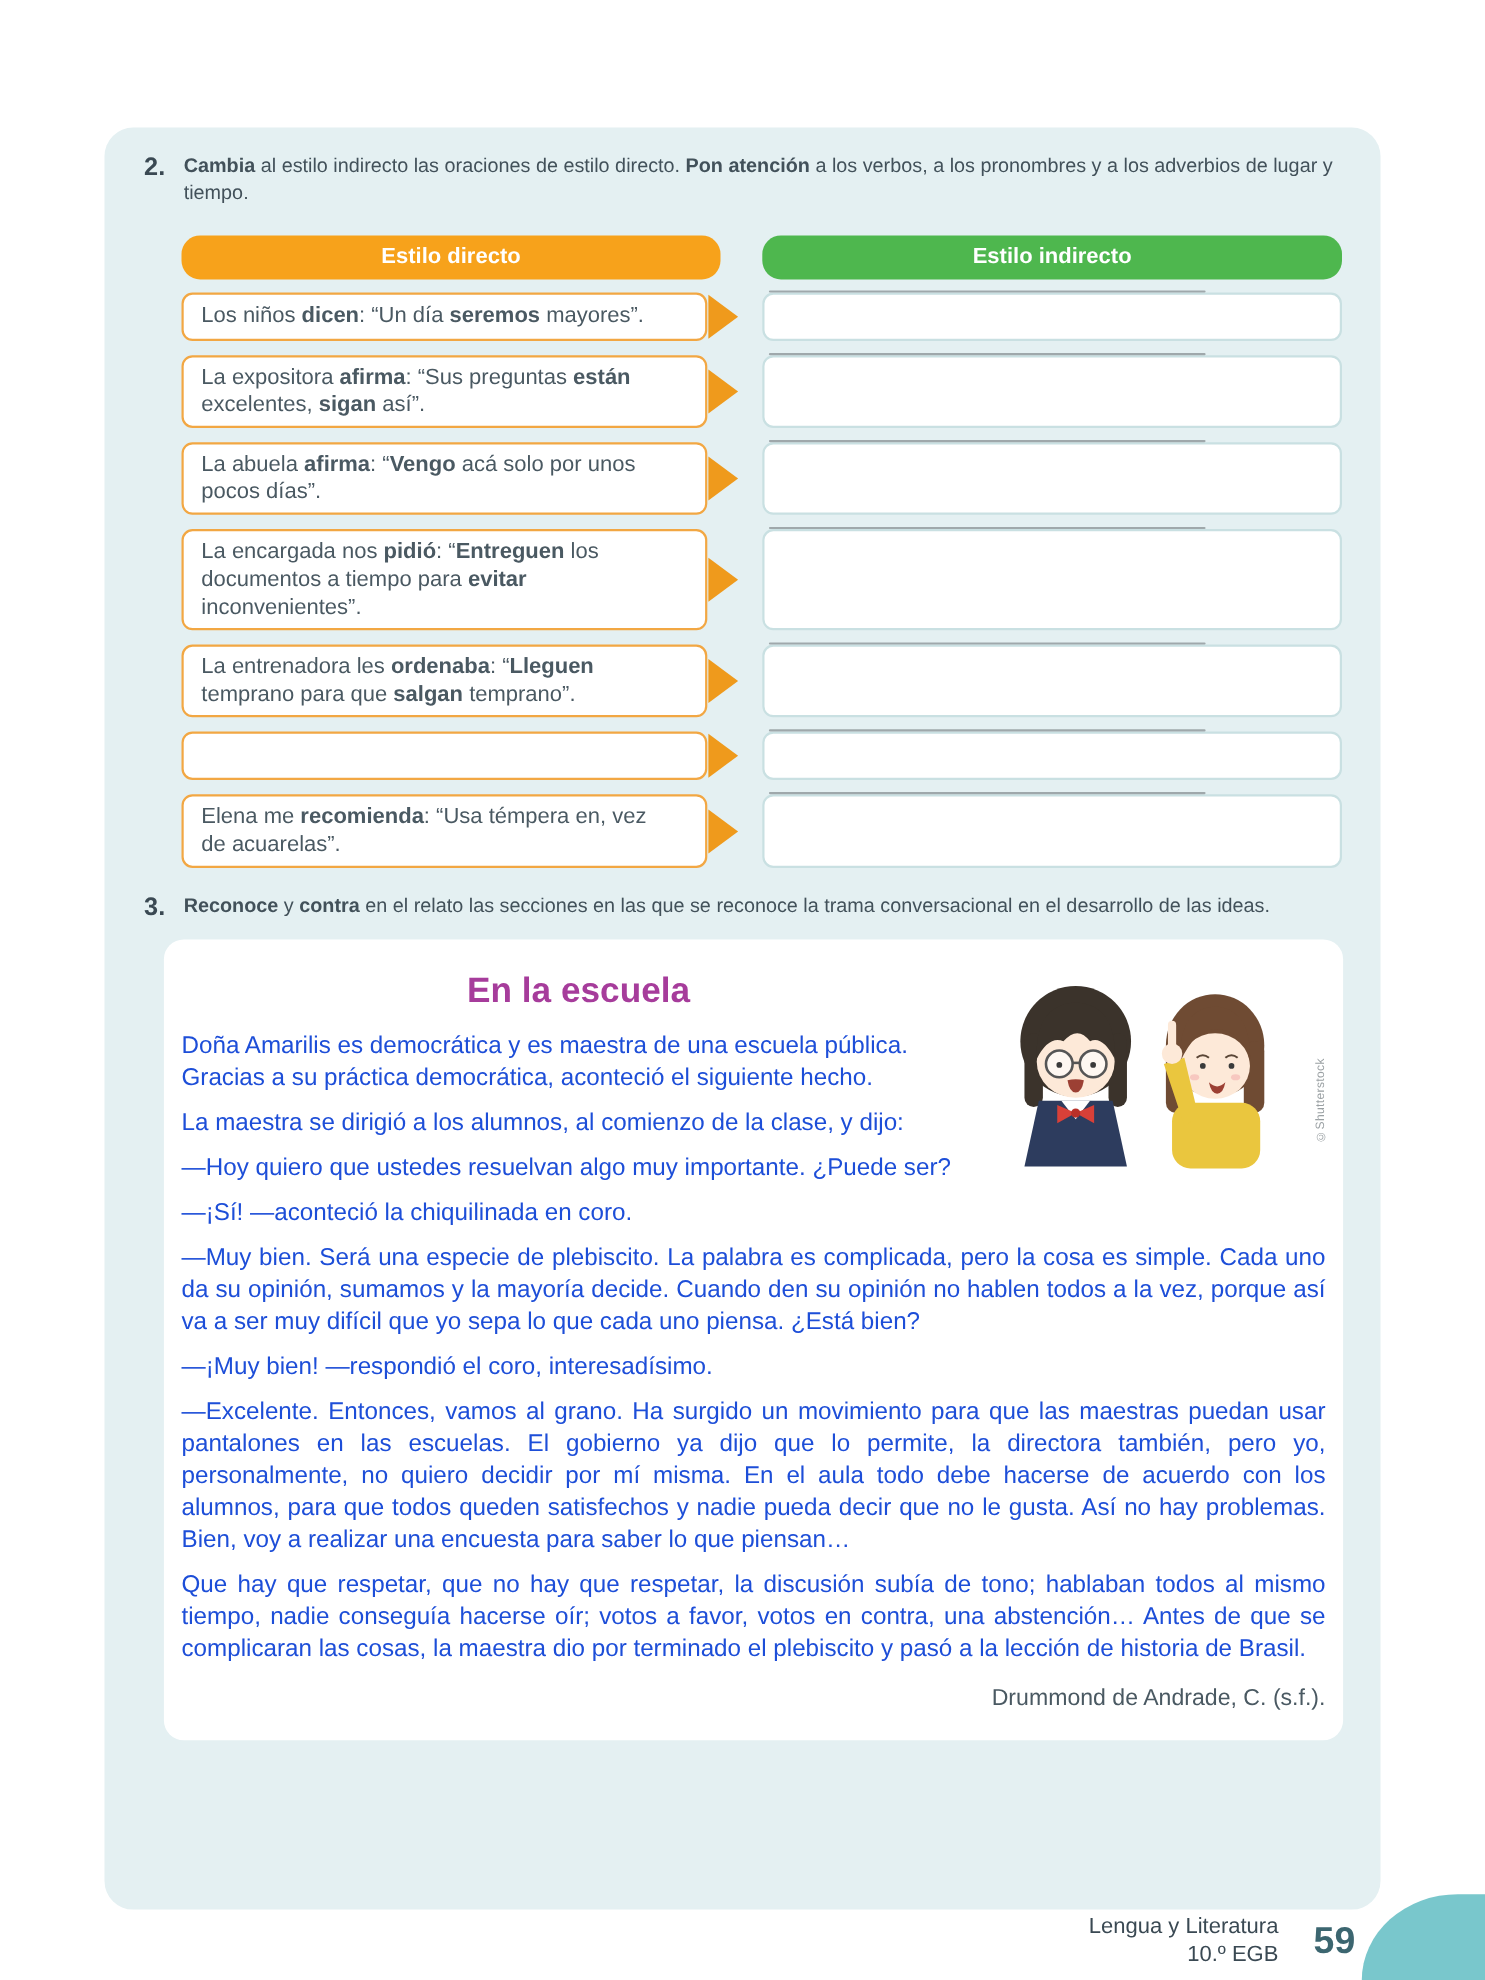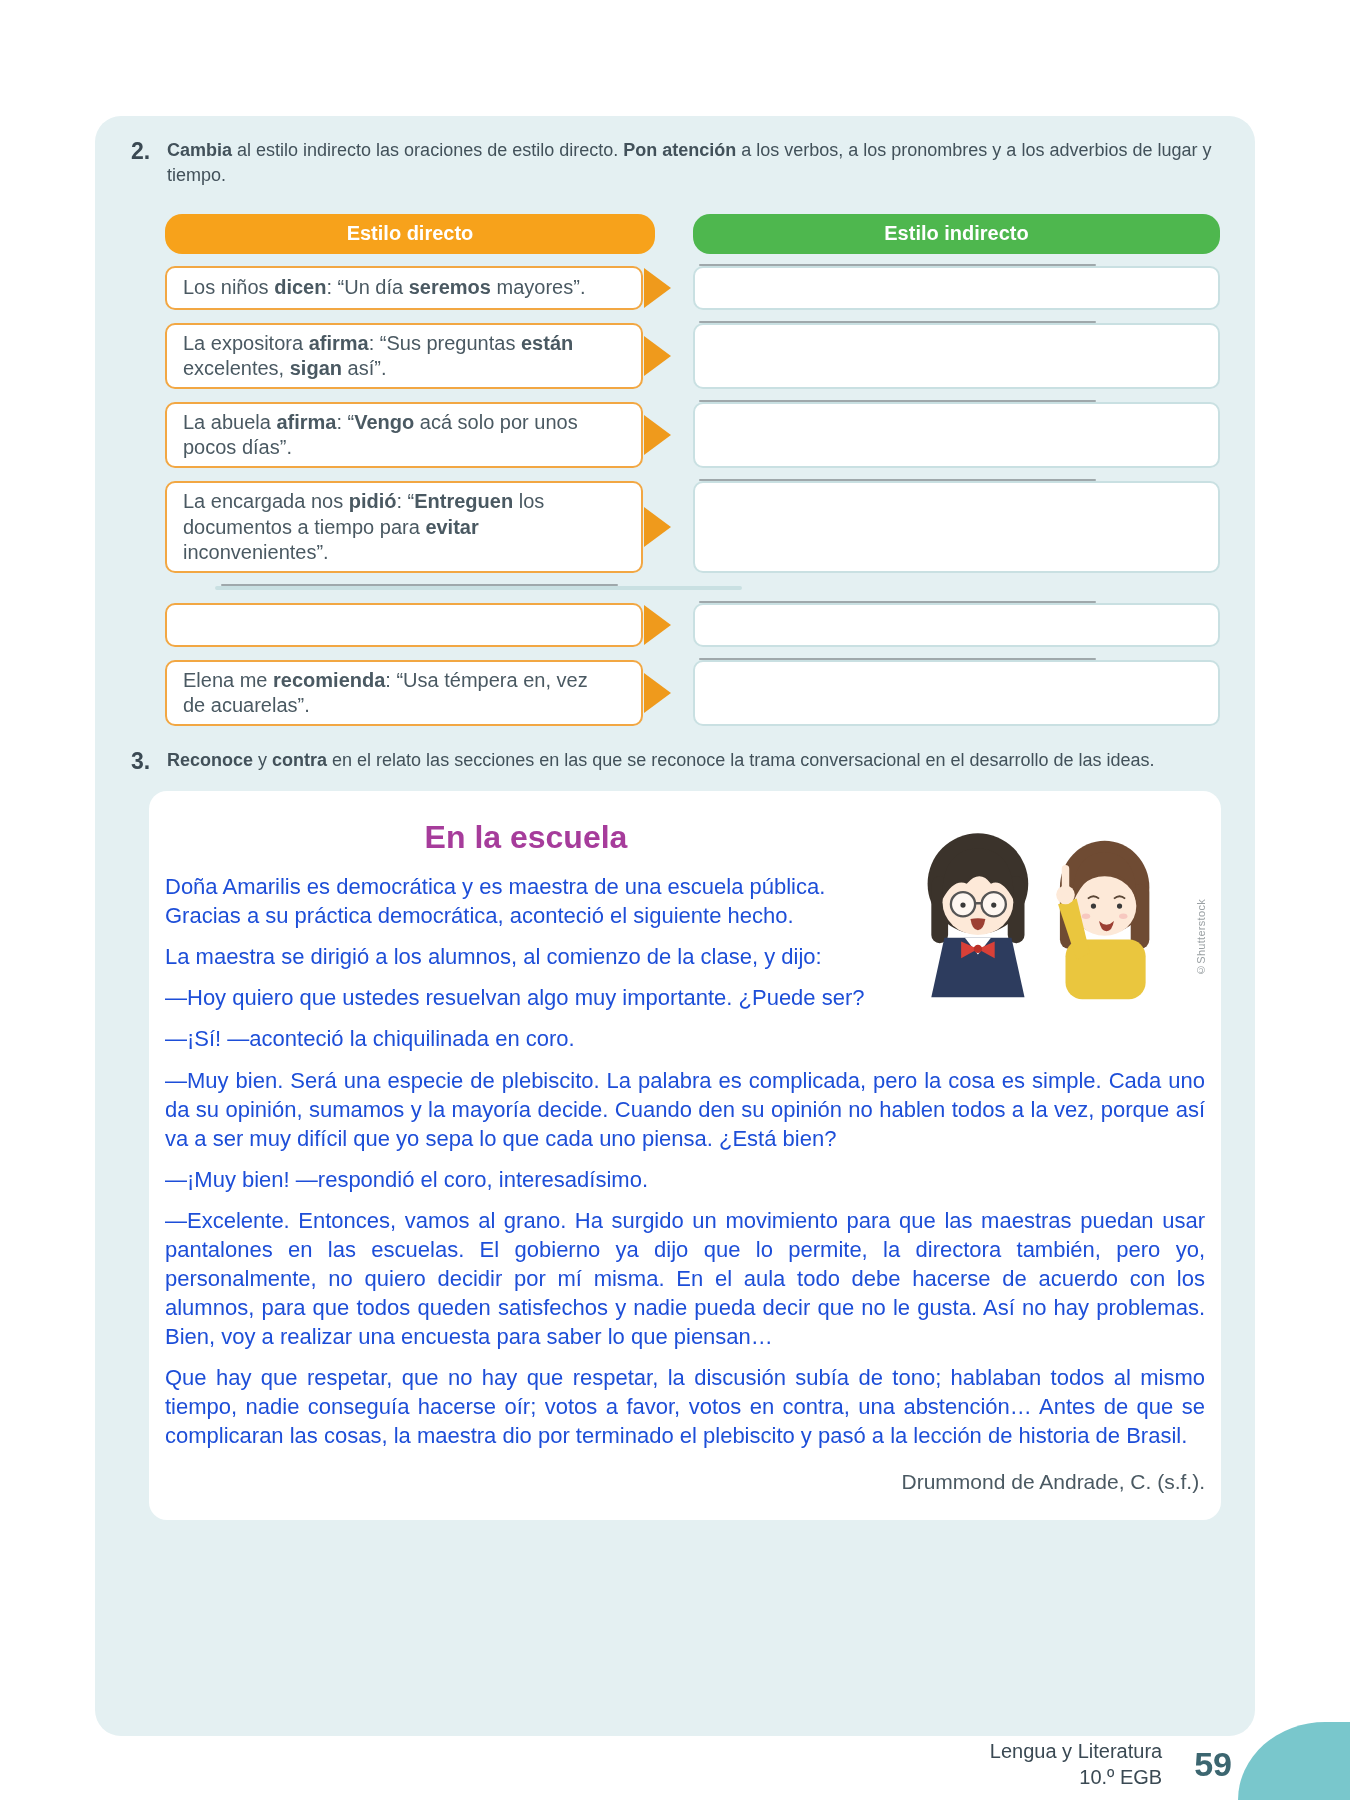--- a/index.html
+++ b/index.html
@@ -115,20 +115,24 @@
 
         <div class="ex2-row">
           <div class="direct-box">
             <p><span>La encargada nos </span><span class="bold">pidió</span><span>: “</span><span class="bold">Entreguen</span><span> los documentos a tiempo para </span><span class="bold">evitar</span><span> inconvenientes”.</span></p>
             <span class="arrow"></span>
           </div>
           <div class="answer-box"></div>
         </div>
 
         <div class="ex2-row">
+          <div class="direct-box">
+            <p><span>La entrenadora les </span><span class="bold">ordenaba</span><span>: “</span><span class="bold">Lleguen</span><span> temprano para que </span><span class="bold">salgan</span><span> temprano”.</span></p>
+            <span class="arrow"></span>
+          </div>
           <div class="answer-box"></div>
         </div>
 
         <div class="ex2-row">
           <div class="direct-box">
             <span class="arrow"></span>
           </div>
           <div class="answer-box"></div>
         </div>
 

